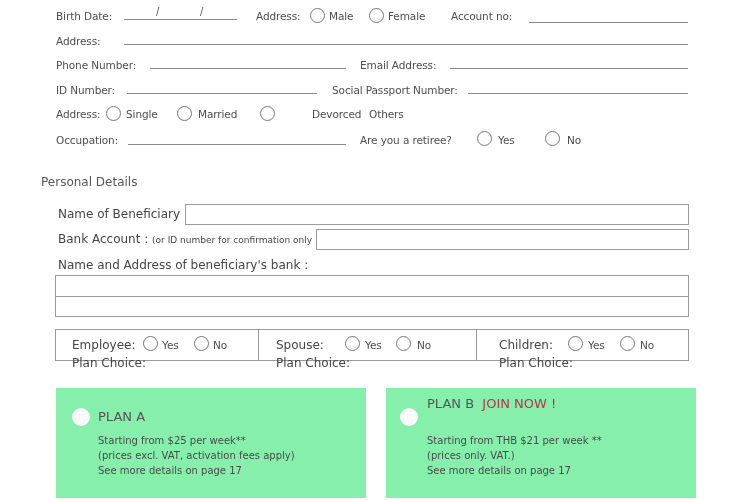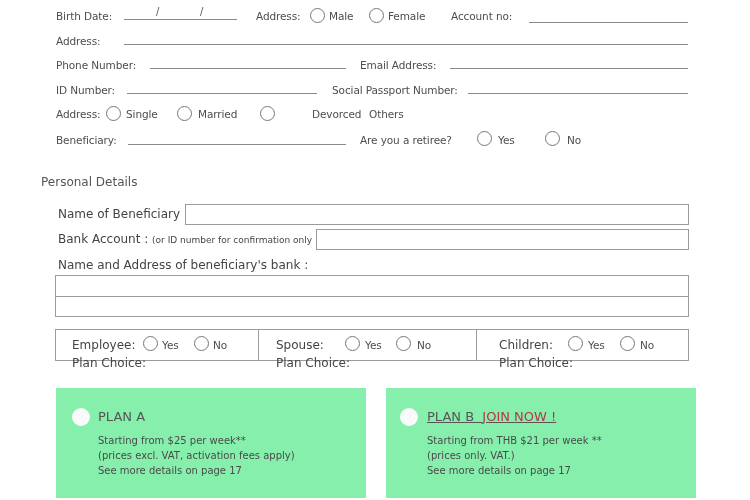--- a/index.html
+++ b/index.html
@@ -56,21 +56,21 @@
 
 <span class="abs lbl" style="left:56px;top:108px;">Address:</span>
 <div class="radio" style="left:106px;top:106px;"></div>
 <span class="abs lbl" style="left:126px;top:108px;">Single</span>
 <div class="radio" style="left:177px;top:106px;"></div>
 <span class="abs lbl" style="left:198px;top:108px;">Married</span>
 <div class="radio" style="left:260px;top:106px;"></div>
 <span class="abs lbl" style="left:280px;top:108px;margin-left:32px;">Devorced</span>
 <span class="abs lbl" style="left:369px;top:108px;">Others</span>
 
-<span class="abs lbl" style="left:56px;top:134px;">Beneficiary:</span>
+<span class="abs lbl" style="left:56px;top:134px;">Occupation:</span>
 <div class="line" style="left:128px;top:144px;width:218px;"></div>
 <span class="abs lbl" style="left:360px;top:134px;">Are you a retiree?</span>
 <div class="radio" style="left:477px;top:131px;"></div>
 <span class="abs lbl" style="left:498px;top:134px;">Yes</span>
 <div class="radio" style="left:545px;top:131px;"></div>
 <span class="abs lbl" style="left:567px;top:134px;">No</span>
 
 <span class="abs h2" style="left:41px;top:175px;">Personal Details</span>
 
 <span class="abs lbl12" style="left:58px;top:207px;">Name of Beneficiary :</span>
@@ -114,19 +114,19 @@
   <span class="plan-title" style="left:42px;top:21px;">PLAN A</span>
   <div class="plan-text" style="left:42px;top:45px;">
     <div>Starting from $25 per week**</div>
     <div>(prices excl. VAT, activation fees apply)</div>
     <div>See more details on page 17</div>
   </div>
 </div>
 
 <div class="plan" style="left:386px;top:388px;width:310px;height:110px;">
   <div class="plan-dot" style="left:14px;top:20px;"></div>
-  <span class="plan-title" style="left:41px;top:21px;text-decoration:underline;"><span>PLAN B</span>&nbsp; <span class="join">JOIN NOW !</span></span>
+  <span class="plan-title" style="left:41px;top:8px;"><span>PLAN B</span>&nbsp; <span class="join">JOIN NOW !</span></span>
   <div class="plan-text" style="left:41px;top:45px;">
     <div>Starting from THB $21 per week **</div>
     <div>(prices only. VAT.)</div>
     <div>See more details on page 17</div>
   </div>
 </div>
 
 </body></html>

